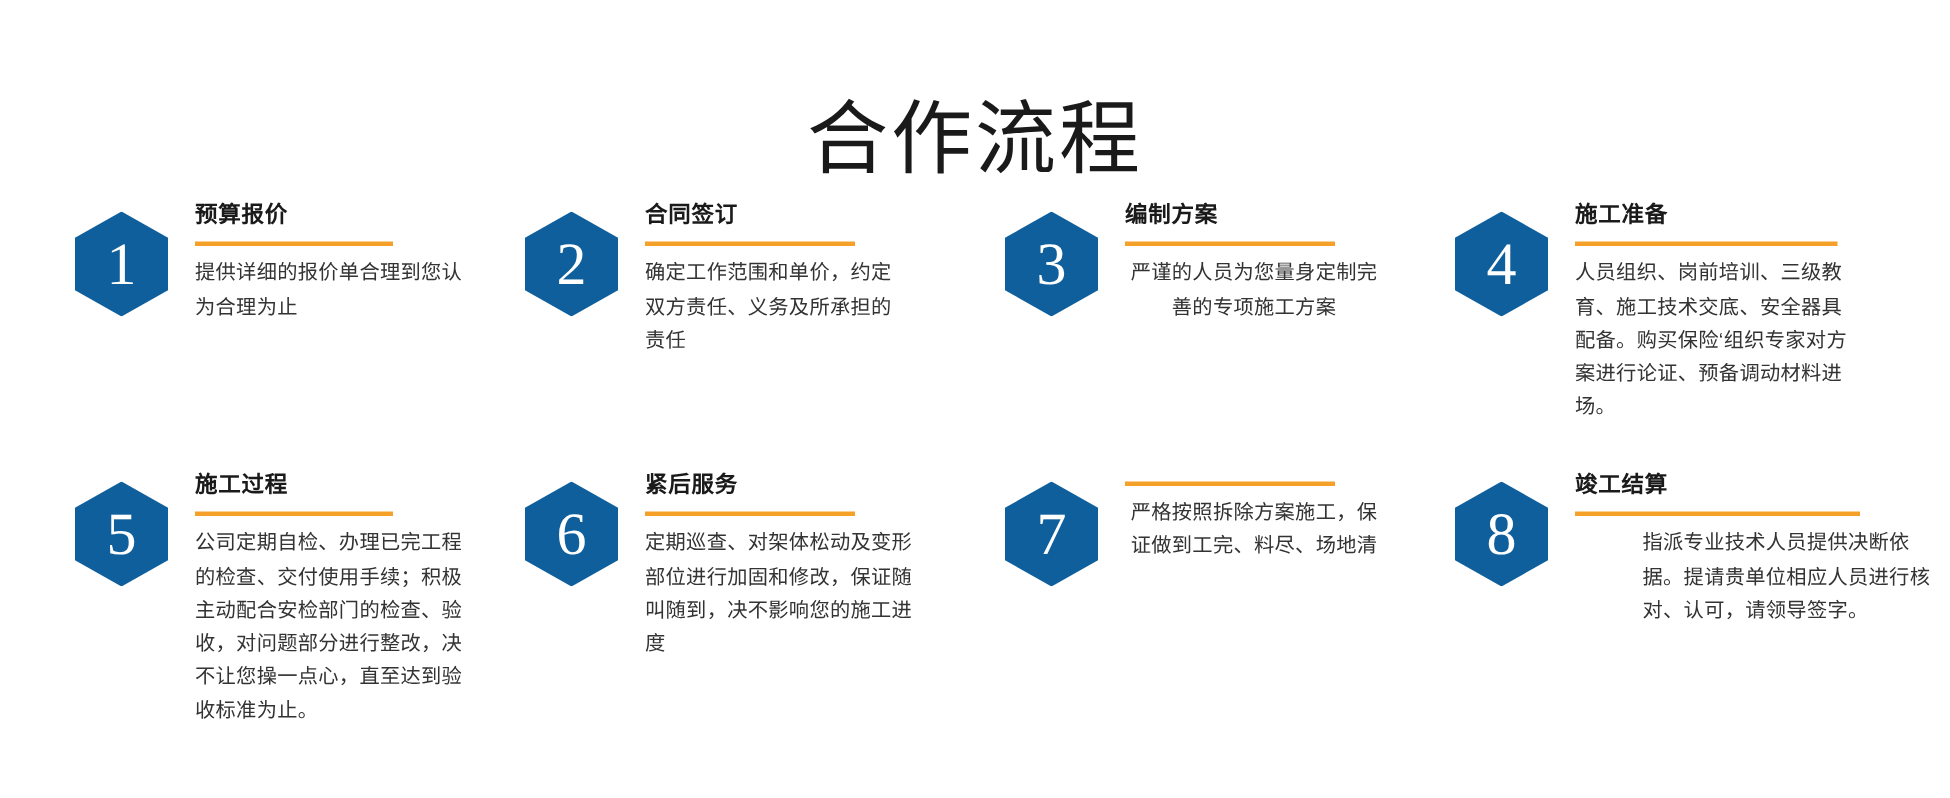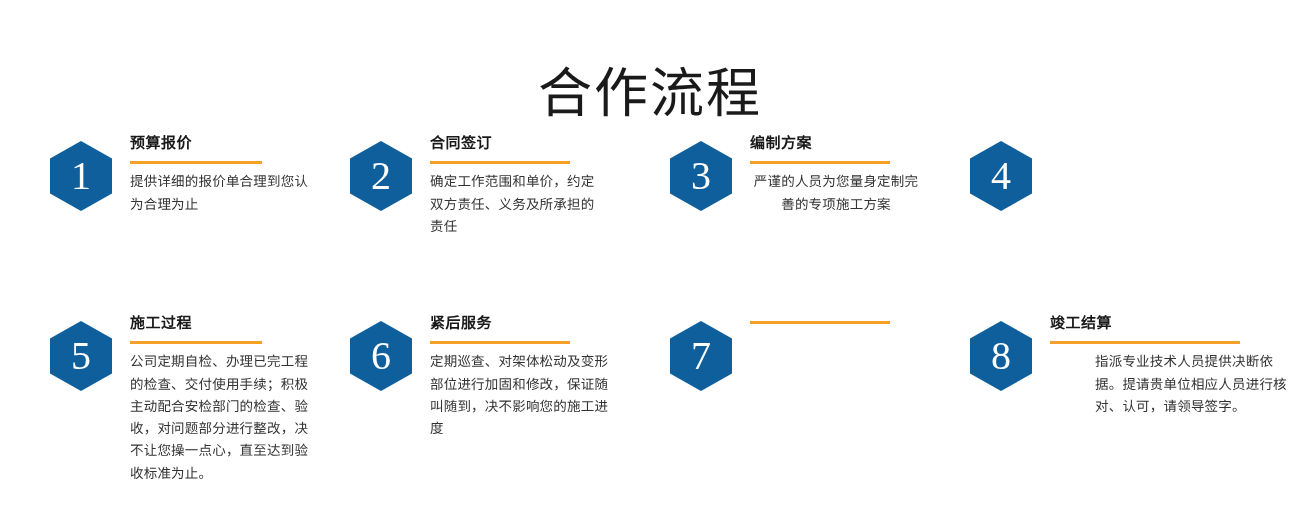--- a/index.html
+++ b/index.html
@@ -154,20 +154,25 @@
         <div class="step-title">编制方案</div>
         <div class="title-rule"></div>
         <div class="step-desc">严谨的人员为您量身定制完善的专项施工方案</div>
       </div>
     </div>
 
     <div class="step-item col-4">
       <div class="hex">
         <span class="hex-number">4</span>
       </div>
+      <div class="step-text">
+        <div class="step-title">施工准备</div>
+        <div class="title-rule"></div>
+        <div class="step-desc">人员组织、岗前培训、三级教育、施工技术交底、安全器具配备。购买保险‘组织专家对方案进行论证、预备调动材料进场。</div>
+      </div>
     </div>
 
   </div>
 
   <div class="step-row row-2">
 
     <div class="step-item col-1">
       <div class="hex">
         <span class="hex-number">5</span>
       </div>
@@ -188,20 +193,21 @@
         <div class="step-desc">定期巡查、对架体松动及变形部位进行加固和修改，保证随叫随到，决不影响您的施工进度</div>
       </div>
     </div>
 
     <div class="step-item col-3">
       <div class="hex">
         <span class="hex-number">7</span>
       </div>
       <div class="step-text">
         <div class="title-rule"></div>
+        <div class="step-desc">严格按照拆除方案施工，保证做到工完、料尽、场地清</div>
       </div>
     </div>
 
     <div class="step-item col-4">
       <div class="hex">
         <span class="hex-number">8</span>
       </div>
       <div class="step-text">
         <div class="step-title">竣工结算</div>
         <div class="title-rule"></div>

